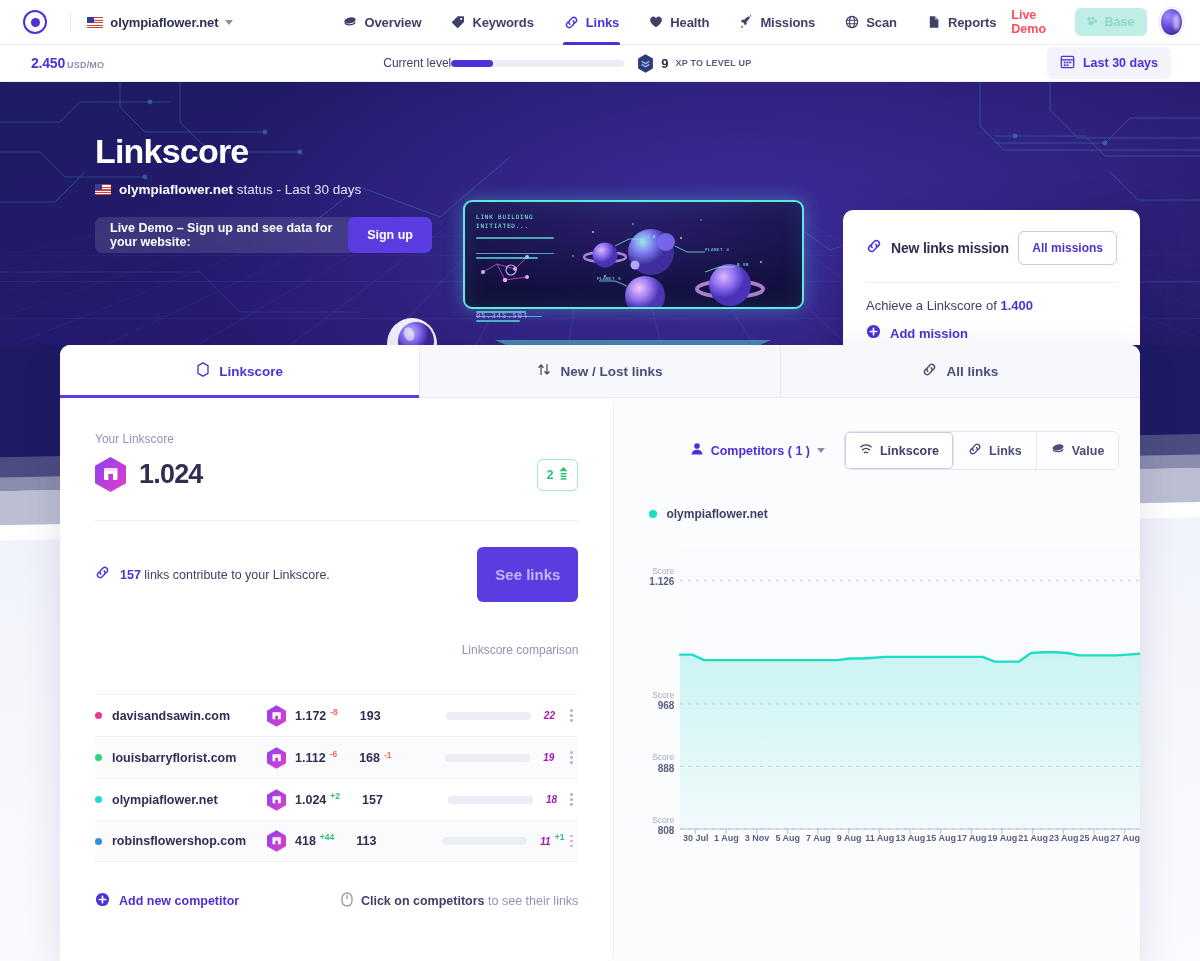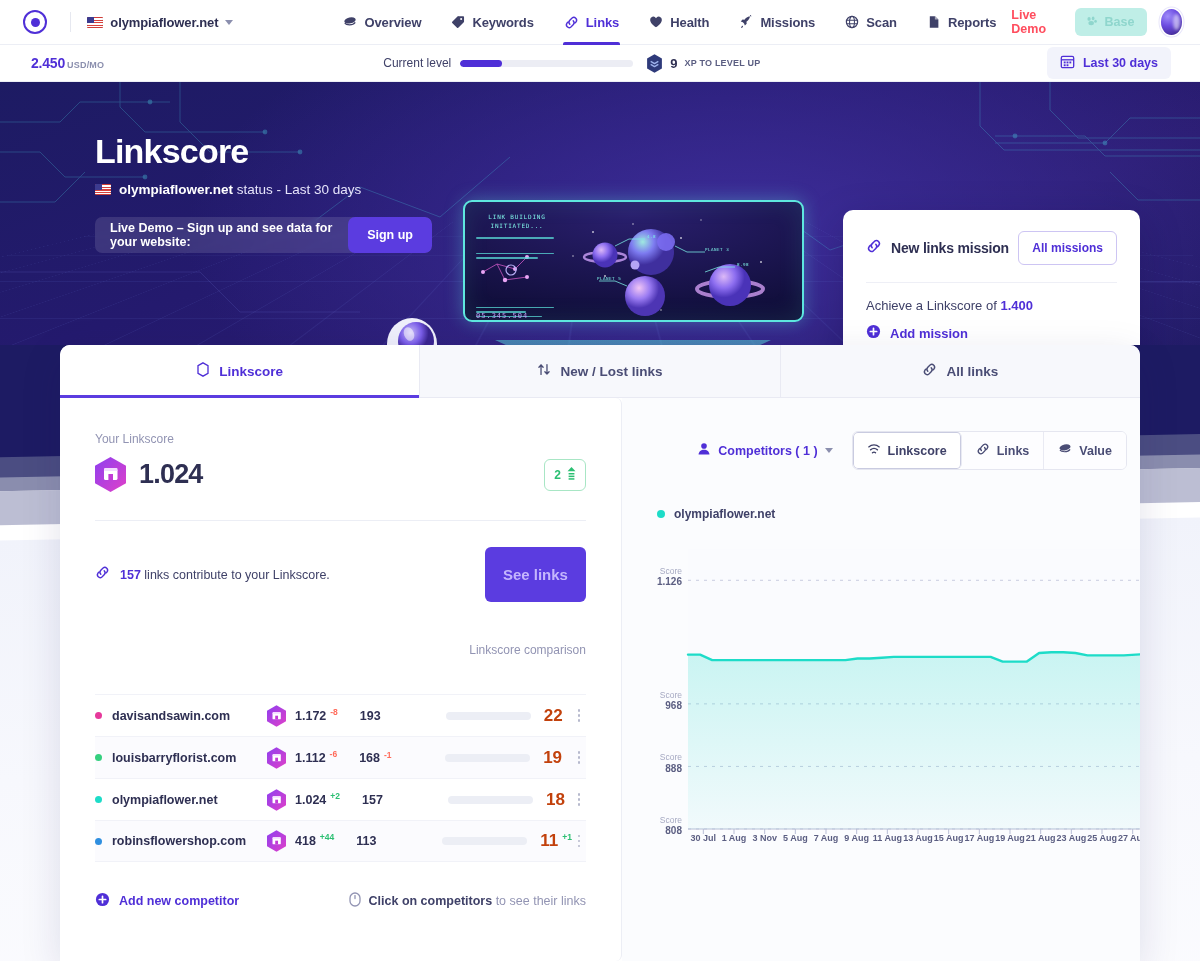--- a/index.html
+++ b/index.html
@@ -66,21 +66,21 @@
     background:rgba(255,255,255,.55); filter:blur(1.5px);
   }
 
   
   .subbar {
     position:absolute; top:45px; left:0; width:1200px; height:37px;
     background:#fff; display:flex; align-items:center; border-bottom:1px solid #eceef5; z-index:39;
   }
   .price { margin-left:31px; font-size:14px; font-weight:700; color:#4f2fd7; letter-spacing:-.2px; }
   .price small { font-size:9px; font-weight:700; color:#8b8fae; letter-spacing:.2px; margin-left:2px; }
-  .level-wrap { display:flex; align-items:center; gap:9px; margin-left:279px; }
+  .level-wrap { display:flex; align-items:center; gap:0; margin-left:279px; }
   .level-label { font-size:12px; font-weight:400; color:#3f4168; }
   .level-track { width:173px; height:7px; border-radius:4px; background:#ecedf4; overflow:hidden; }
   .level-fill { height:100%; width:24%; border-radius:4px; background:#4f2fd7; }
   .xp-wrap { display:flex; align-items:center; gap:7px; margin-left:13px; }
   .hexicon { width:17px; height:19px; display:block; }
   .xp-num { font-size:13px; font-weight:700; color:#2e2f52; }
   .xp-text { font-size:9px; font-weight:700; color:#5b5e82; letter-spacing:.2px; }
   .daterange {
     margin-left:auto; margin-right:29px; display:flex; align-items:center; gap:8px;
     background:#f2f3fb; border-radius:6px; padding:7px 13px; cursor:pointer;
@@ -116,21 +116,21 @@
     background:rgba(255,255,255,.12); border-radius:7px; overflow:hidden; backdrop-filter:blur(2px);
   }
   .demo-bar p { flex:1; display:flex; align-items:center; padding-left:15px; font-size:12.5px; font-weight:700; color:#fff; }
   .signup-btn {
     background:#5b3ce0; color:#fff; font-size:12.5px; font-weight:700;
     padding:11px 19px; border-radius:7px; cursor:pointer; border:none;
     font-family:"Liberation Sans",sans-serif;
   }
 
   
-  .holo { position:absolute; left:463px; top:118px; width:341px; height:122px; z-index:2;text-align:center; }
+  .holo { position:absolute; left:463px; top:118px; width:341px; height:109px; z-index:2; }
   .holo-screen {
     position:absolute; inset:0; border-radius:9px;
     border:2px solid #5ee8df;
     background: radial-gradient(120% 120% at 50% 10%, #2a1f6e 0%, #120f3d 70%, #0d0b30 100%);
     box-shadow: 0 0 18px rgba(94,232,223,.35), inset 0 0 25px rgba(94,232,223,.12);
     overflow:hidden;
   }
   .holo-beam {
     position:absolute; left:495px; top:258px; width:276px; height:56px; z-index:1;
     background: linear-gradient(180deg, rgba(94,232,223,.5) 0%, rgba(94,232,223,.05) 100%);
@@ -220,21 +220,21 @@
   .dot { width:7px; height:7px; border-radius:50%; flex:none; }
   .cmp-name { font-size:12.5px; font-weight:700; color:#2e2f52; margin-left:10px; width:135px; }
   .cmp-hex { width:19px; height:22px; margin-left:20px; }
   .cmp-score { font-size:12.5px; font-weight:700; color:#2e2f52; margin-left:9px;text-align:right; }
   .delta { font-size:8.5px; font-weight:700; margin-left:4px; position:relative; top:-4px; }
   .delta.up { color:#2bbf72; }
   .delta.down { color:#ff6b5b; }
   .cmp-links { font-size:12.5px; font-weight:700; color:#2e2f52; width:56px; margin-left:22px; }
   .minibar-wrap { margin-left:30px; width:85px; height:8px; border-radius:5px; background:#eceef5; overflow:hidden; }
   .minibar { height:100%; border-radius:5px; background:#8b30e0; }
-  .cmp-val { font-size:17px; font-weight:700; color:#c2410c; margin-left:13px; }
+  .cmp-val { font-size:10px; font-weight:700; color:#a21caf; margin-left:13px;font-style:italic; }
   .kebab { margin-left:auto; width:14px; display:flex; flex-direction:column; align-items:center; gap:2.5px; cursor:pointer; }
   .kebab i { width:2.5px; height:2.5px; border-radius:50%; background:#b6b9cd; display:block; }
 
   .cmp-foot { display:flex; align-items:center; margin-top:30px; }
   .add-cmp { display:flex; align-items:center; gap:9px; cursor:pointer; }
   .add-cmp span { font-size:12.5px; font-weight:700; color:#4f2fd7; }
   .hint { margin-left:auto; display:flex; align-items:center; gap:8px; }
   .hint span { font-size:12.5px; color:#9294b3; }
   .hint b { font-weight:700; color:#3f4168; }
 

